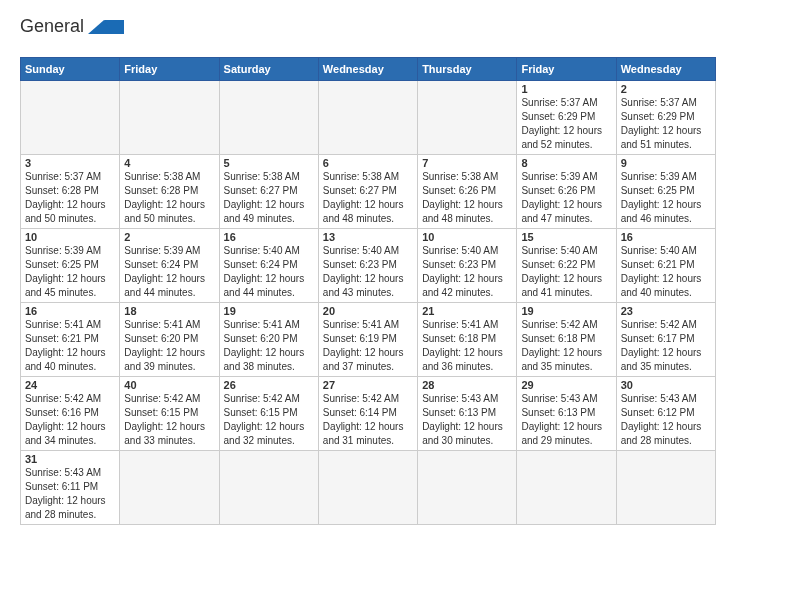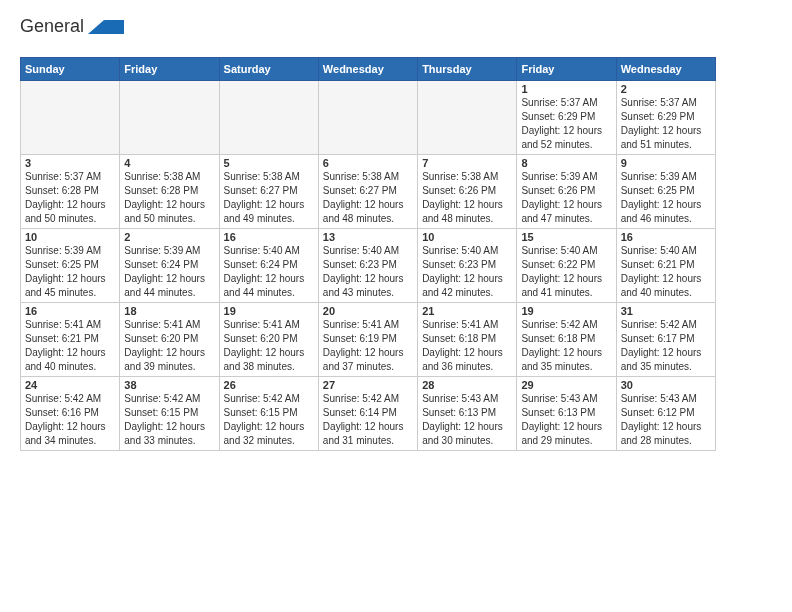--- a/index.html
+++ b/index.html
@@ -289,37 +289,37 @@
 and 36 minutes.</div>
           </td>
           <td>
             <span class="day-num">19</span>
             <div class="day-info" style="white-space: pre-line;">Sunrise: 5:42 AM
 Sunset: 6:18 PM
 Daylight: 12 hours
 and 35 minutes.</div>
           </td>
           <td>
-            <span class="day-num">31</span>
+            <span class="day-num">23</span>
             <div class="day-info" style="white-space: pre-line;">Sunrise: 5:42 AM
 Sunset: 6:17 PM
 Daylight: 12 hours
 and 35 minutes.</div>
           </td>
         </tr>
         <tr>
           <td>
             <span class="day-num">24</span>
             <div class="day-info" style="white-space: pre-line;">Sunrise: 5:42 AM
 Sunset: 6:16 PM
 Daylight: 12 hours
 and 34 minutes.</div>
           </td>
           <td>
-            <span class="day-num">38</span>
+            <span class="day-num">40</span>
             <div class="day-info" style="white-space: pre-line;">Sunrise: 5:42 AM
 Sunset: 6:15 PM
 Daylight: 12 hours
 and 33 minutes.</div>
           </td>
           <td>
             <span class="day-num">26</span>
             <div class="day-info" style="white-space: pre-line;">Sunrise: 5:42 AM
 Sunset: 6:15 PM
 Daylight: 12 hours
@@ -346,16 +346,31 @@
 Daylight: 12 hours
 and 29 minutes.</div>
           </td>
           <td>
             <span class="day-num">30</span>
             <div class="day-info" style="white-space: pre-line;">Sunrise: 5:43 AM
 Sunset: 6:12 PM
 Daylight: 12 hours
 and 28 minutes.</div>
           </td>
+        </tr>
+        <tr class="last-row">
+          <td>
+            <span class="day-num">31</span>
+            <div class="day-info" style="white-space: pre-line;">Sunrise: 5:43 AM
+Sunset: 6:11 PM
+Daylight: 12 hours
+and 28 minutes.</div>
+          </td>
+          <td class="empty"></td>
+          <td class="empty"></td>
+          <td class="empty"></td>
+          <td class="empty"></td>
+          <td class="empty"></td>
+          <td class="empty"></td>
         </tr>
       </tbody>
   </table>
 </div>
 
 </body></html>

